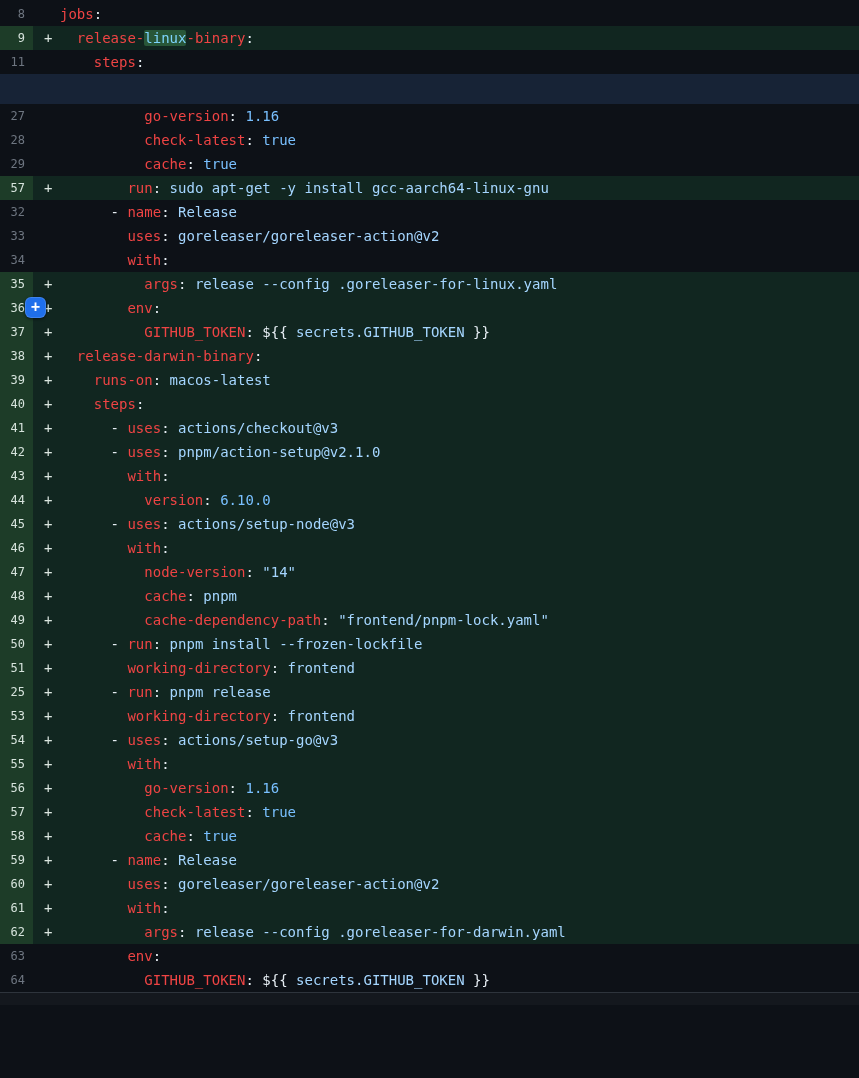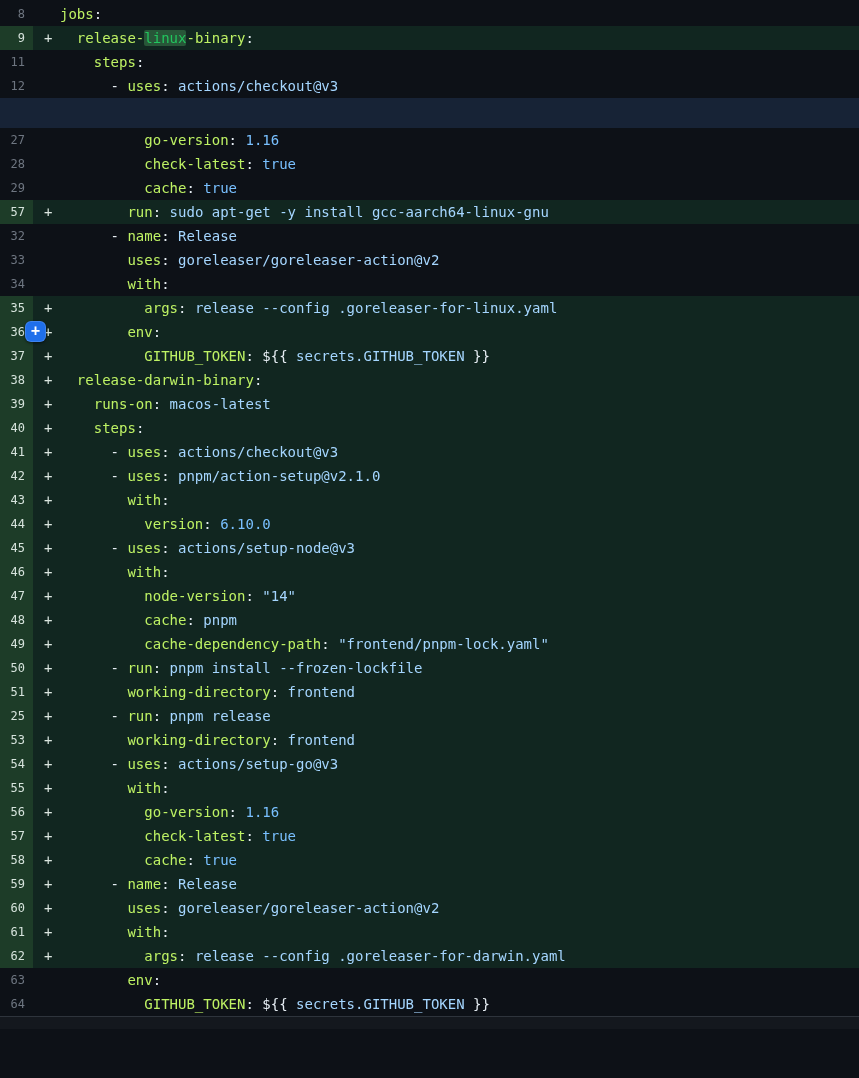--- a/index.html
+++ b/index.html
@@ -26,25 +26,25 @@
     padding-right:8px;
     font-size:12px;
     color:#6e7681;
     cursor:pointer;
     user-select:none;
   }
   .row.added .num { color:#d6e3dc; background:#1d3c28; }
   .code { flex:1 1 auto; padding-left:11px; background:transparent; }
   .row.added .code { background:#112620; }
   .marker { display:inline-block; width:16px; color:#dbe6e0; }
-  .tok-k { color:#bef264; }
+  .tok-k { color:#ef4444; }
   .tok-s { color:#a5d6ff; }
   .tok-c { color:#79c0ff; }
   .tok-p { color:#e6edf3; }
-  .tok-kh { color:#22c55e; background:#285638; border-radius:2px;margin-top:28px; }
+  .tok-kh { color:#7dd3fc; background:#285638; border-radius:2px;margin-top:28px; }
   .expander-row {
     height:30px;
     background:#172336;
     cursor:pointer;
   }
   .plus-btn {
     position:absolute;
     left:25px; top:1px;
     width:21px; height:21px;
     background:#1f6feb;
@@ -68,21 +68,20 @@
   }
 </style>
 </head>
 <body>
 
 <div class="viewport">
   <div class="diff-table" id="diff-body">
       <div class="row"><div class="num">8</div><div class="code"><span class="marker"> </span><span class="tok-k">jobs</span><span class="tok-p">:</span></div></div>
       <div class="row added"><div class="num">9</div><div class="code"><span class="marker">+</span><span class="tok-p">  </span><span class="tok-k">release-</span><span class="tok-kh">linux</span><span class="tok-k">-binary</span><span class="tok-p">:</span></div></div>
       <div class="row"><div class="num">11</div><div class="code"><span class="marker"> </span><span class="tok-p">    </span><span class="tok-k">steps</span><span class="tok-p">:</span></div></div>
-      <div class="row"><div class="num">12</div><div class="code"><span class="marker"> </span><span class="tok-p">      - </span><span class="tok-k">uses</span><span class="tok-p">: </span><span class="tok-s">actions/checkout@v3</span></div></div>
       <div class="expander-row"></div>
       <div class="row"><div class="num">27</div><div class="code"><span class="marker"> </span><span class="tok-p">          </span><span class="tok-k">go-version</span><span class="tok-p">: </span><span class="tok-c">1.16</span></div></div>
       <div class="row"><div class="num">28</div><div class="code"><span class="marker"> </span><span class="tok-p">          </span><span class="tok-k">check-latest</span><span class="tok-p">: </span><span class="tok-c">true</span></div></div>
       <div class="row"><div class="num">29</div><div class="code"><span class="marker"> </span><span class="tok-p">          </span><span class="tok-k">cache</span><span class="tok-p">: </span><span class="tok-c">true</span></div></div>
       <div class="row added"><div class="num">57</div><div class="code"><span class="marker">+</span><span class="tok-p">        </span><span class="tok-k">run</span><span class="tok-p">: </span><span class="tok-s">sudo apt-get -y install gcc-aarch64-linux-gnu</span></div></div>
       <div class="row"><div class="num">32</div><div class="code"><span class="marker"> </span><span class="tok-p">      - </span><span class="tok-k">name</span><span class="tok-p">: </span><span class="tok-s">Release</span></div></div>
       <div class="row"><div class="num">33</div><div class="code"><span class="marker"> </span><span class="tok-p">        </span><span class="tok-k">uses</span><span class="tok-p">: </span><span class="tok-s">goreleaser/goreleaser-action@v2</span></div></div>
       <div class="row"><div class="num">34</div><div class="code"><span class="marker"> </span><span class="tok-p">        </span><span class="tok-k">with</span><span class="tok-p">:</span></div></div>
       <div class="row added"><div class="num">35</div><div class="code"><span class="marker">+</span><span class="tok-p">          </span><span class="tok-k">args</span><span class="tok-p">: </span><span class="tok-s">release --config .goreleaser-for-linux.yaml</span></div></div>
       <div class="row added"><div class="num">36</div><div class="code"><span class="marker">+</span><span class="tok-p">        </span><span class="tok-k">env</span><span class="tok-p">:</span></div><button class="plus-btn">+</button></div>

